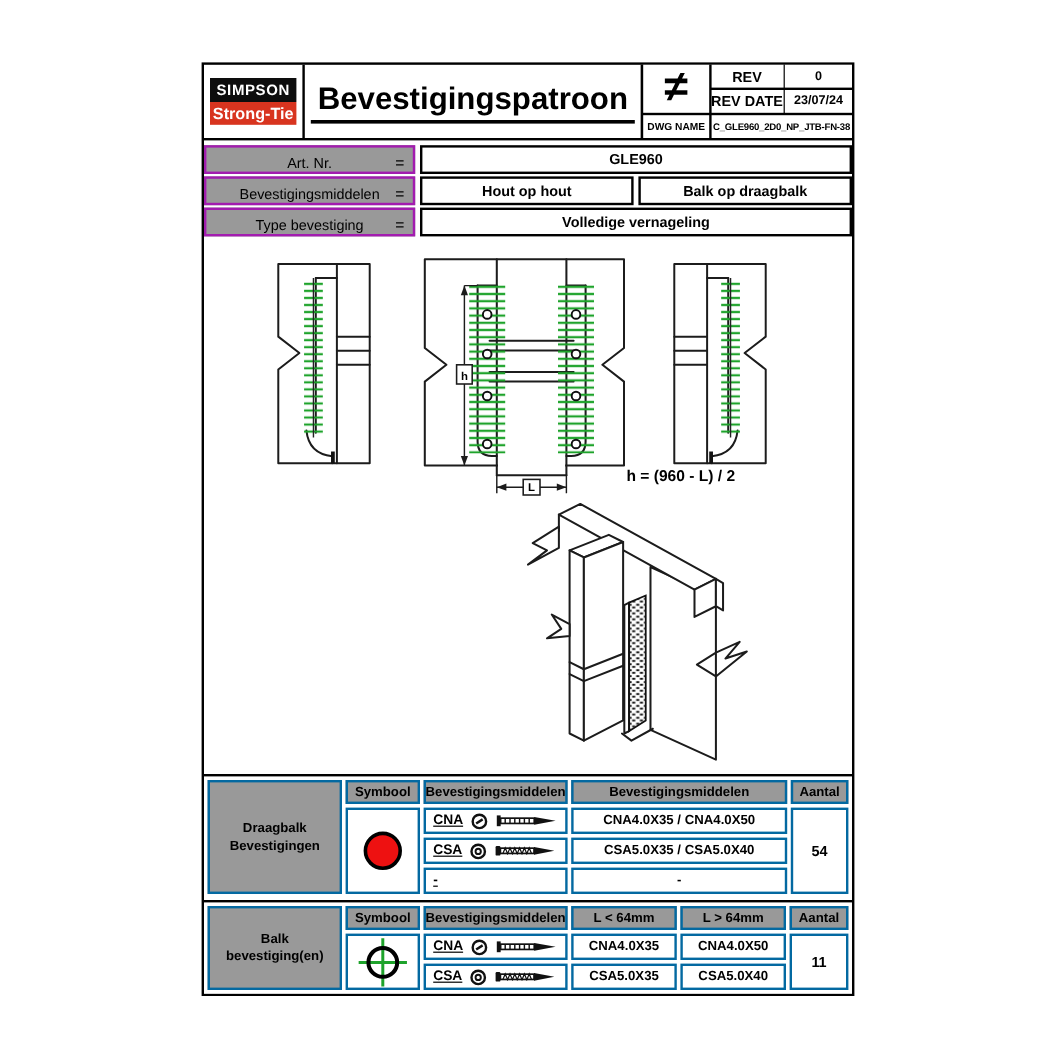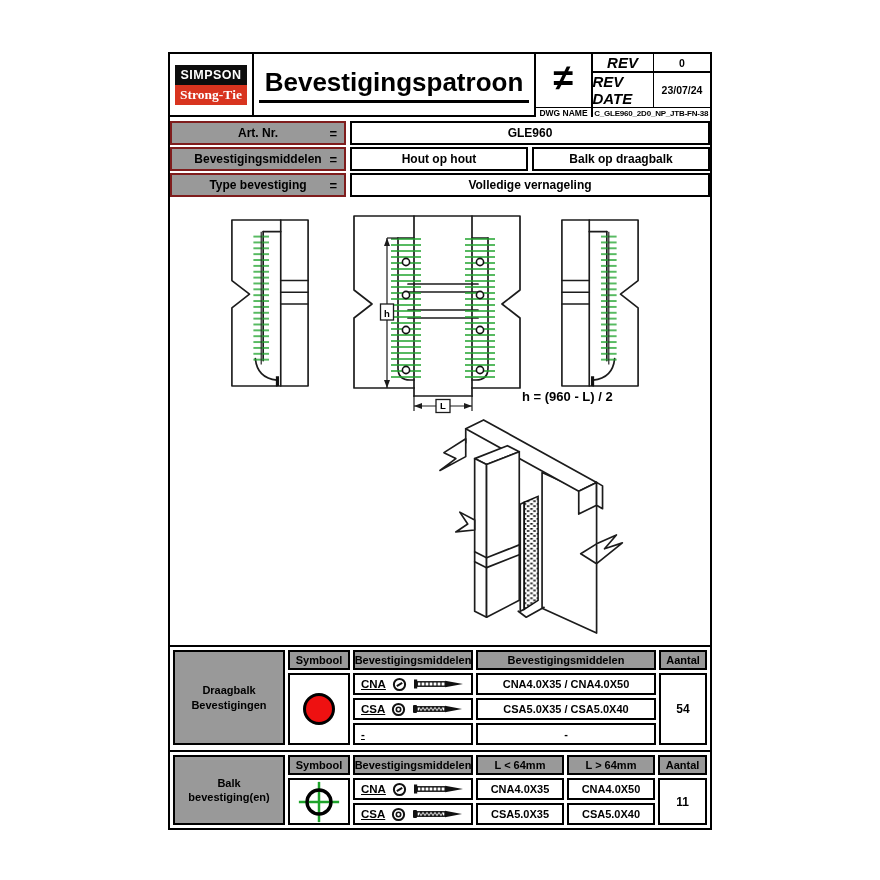--- a/index.html
+++ b/index.html
@@ -3,55 +3,55 @@
 <meta charset="utf-8">
 <style>
   html,body{margin:0;padding:0;background:#fff;}
   .sheet{position:relative;width:880px;height:880px;background:#fff;font-family:"Liberation Sans",sans-serif;color:#000;}
   .frame{position:absolute;left:168px;top:52px;width:544px;height:778px;border:2.5px solid #000;box-sizing:border-box;display:flex;flex-direction:column;background:#fff;}
 
   
   .hdr{height:63px;flex:none;border-bottom:2.5px solid #000;display:flex;box-sizing:border-box;}
   .logo-cell{width:84px;flex:none;border-right:2.5px solid #000;box-sizing:border-box;display:flex;flex-direction:column;justify-content:center;padding:4px 5px;}
   .logo-black{background:#0d0d0d;color:#fff;font-weight:bold;font-size:12.5px;text-align:center;padding:3px 0;letter-spacing:.5px;}
-  .logo-red{background:#d8341f;color:#fff;font-family:Liberation Serif, serif;font-weight:bold;font-size:13.5px;text-align:center;padding:2px 0;}
+  .logo-red{background:#d8341f;color:#fff;font-family:Liberation Sans, sans-serif;font-weight:bold;font-size:13.5px;text-align:center;padding:2px 0;}
   .title-cell{flex:1;display:flex;align-items:center;justify-content:center;}
   .title-text{font-size:26px;font-weight:bold;border-bottom:3px solid #000;padding:0 6px 2px;}
   .rev-block{width:176px;flex:none;border-left:2.5px solid #000;box-sizing:border-box;display:grid;grid-template-columns:55px 60px 1fr;grid-template-rows:1fr 1fr 1fr;background:#000;gap:1.5px;}
   .rc{background:#fff;display:flex;align-items:center;justify-content:center;font-weight:bold;}
   .neq{grid-row:1/3;font-size:36px;padding-bottom:4px;}
-  .rev-lab{font-size:15px;font-style:italic;}
+  .rev-lab{font-size:12px;}
   .rev-val{font-size:10.5px;}
   .dwg-lab{font-size:8.5px;}
   .dwg-val{grid-column:2/4;font-size:8px;letter-spacing:-.2px;}
 
   
   .info{height:84px;flex:none;box-sizing:border-box;padding:4px 0;display:flex;flex-direction:column;justify-content:space-between;}
   .info-row{display:flex;height:24px;gap:4px;}
-  .info-label{width:176px;flex:none;background:#999;border:2px solid #7f1d1d;box-sizing:border-box;position:relative;display:flex;align-items:center;justify-content:center;font-weight:bold;font-size:12px;}
+  .info-label{width:176px;flex:none;background:#999;border:2px solid #a21caf;box-sizing:border-box;position:relative;display:flex;align-items:flex-end;justify-content:center;font-weight:normal;font-size:12px;}
   .info-label .eq{position:absolute;right:7px;font-size:13px;}
   .info-val{flex:1;border:2px solid #000;box-sizing:border-box;display:flex;align-items:center;justify-content:center;font-weight:bold;font-size:12px;background:#fff;}
 
   
   .draw{flex:1;position:relative;overflow:hidden;background:#fff;}
   .draw svg{position:absolute;}
   .vl{left:58px;top:13px;width:84px;height:178px;}
   .vf{left:180px;top:11px;width:174px;height:202px;}
   .vr{left:388px;top:13px;width:84px;height:178px;}
   .viso{left:248px;top:212px;width:264px;height:228px;}
   .formula{position:absolute;left:352px;top:188px;width:150px;text-align:left;font-weight:bold;font-size:13px;}
   .ln{stroke:#1c1c1c;stroke-width:1.7;fill:none;stroke-linejoin:round;stroke-linecap:round;}
   .fw{fill:#fff;}
   .dim{stroke:#1c1c1c;stroke-width:1.2;fill:none;}
   .dimtxt{font-family:"Liberation Sans",sans-serif;font-weight:bold;font-size:9.5px;text-anchor:middle;fill:#000;}
 
   
   .t1{height:103px;flex:none;border-top:2.5px solid #000;box-sizing:border-box;display:grid;grid-template-columns:112px 62px 120px 180px 1fr;grid-template-rows:20px 1fr 1fr 1fr;gap:3px;padding:3px;background:#fff;}
   .t2{height:78px;margin-top:2px;flex:none;border-top:2.5px solid #000;box-sizing:border-box;display:grid;grid-template-columns:112px 62px 120px 88px 88px 1fr;grid-template-rows:20px 1fr 1fr;gap:3px;padding:3px;background:#fff;}
-  .cell{border:2px solid #000000;box-sizing:border-box;display:flex;align-items:center;justify-content:center;font-weight:bold;background:#fff;font-size:11px;}
+  .cell{border:2px solid #0369a1;box-sizing:border-box;display:flex;align-items:center;justify-content:center;font-weight:bold;background:#fff;font-size:11px;}
   .gray{background:#999;}
   .ttl{flex-direction:column;line-height:1.3;font-size:11px;}
   .fast{justify-content:flex-start;padding-left:6px;gap:6px;font-size:11.5px;text-decoration:underline;}
   .num{font-size:12px;}
 </style>
 </head>
 <body>
 
 <div class="sheet">
   <div class="frame">

